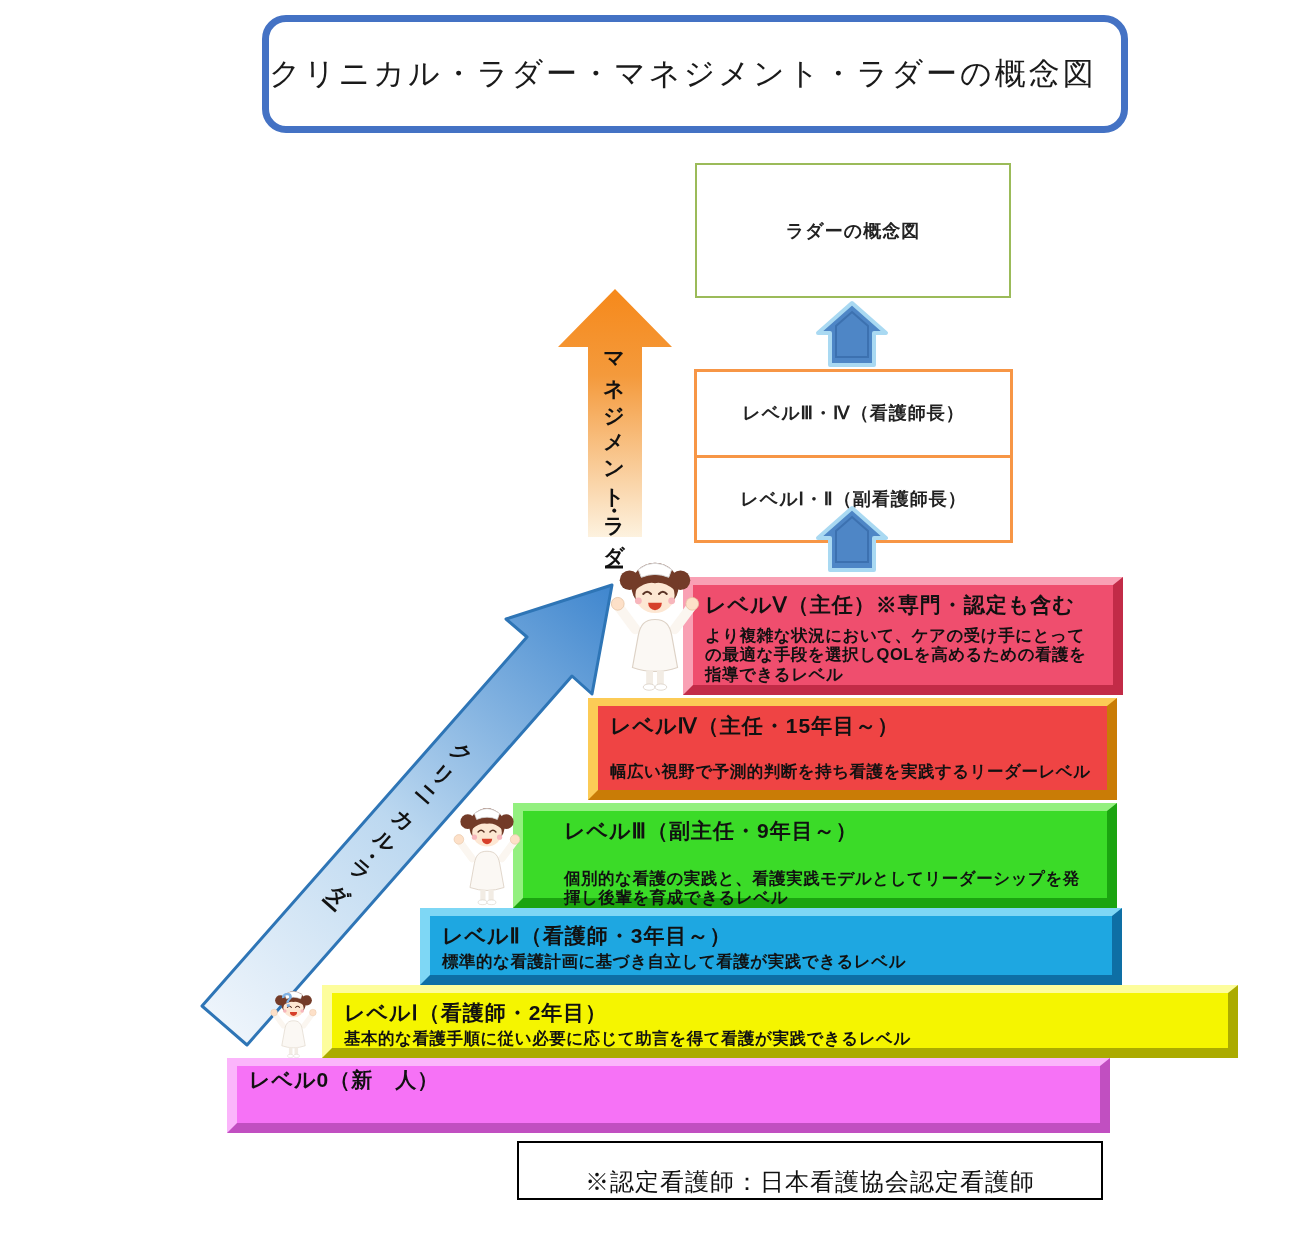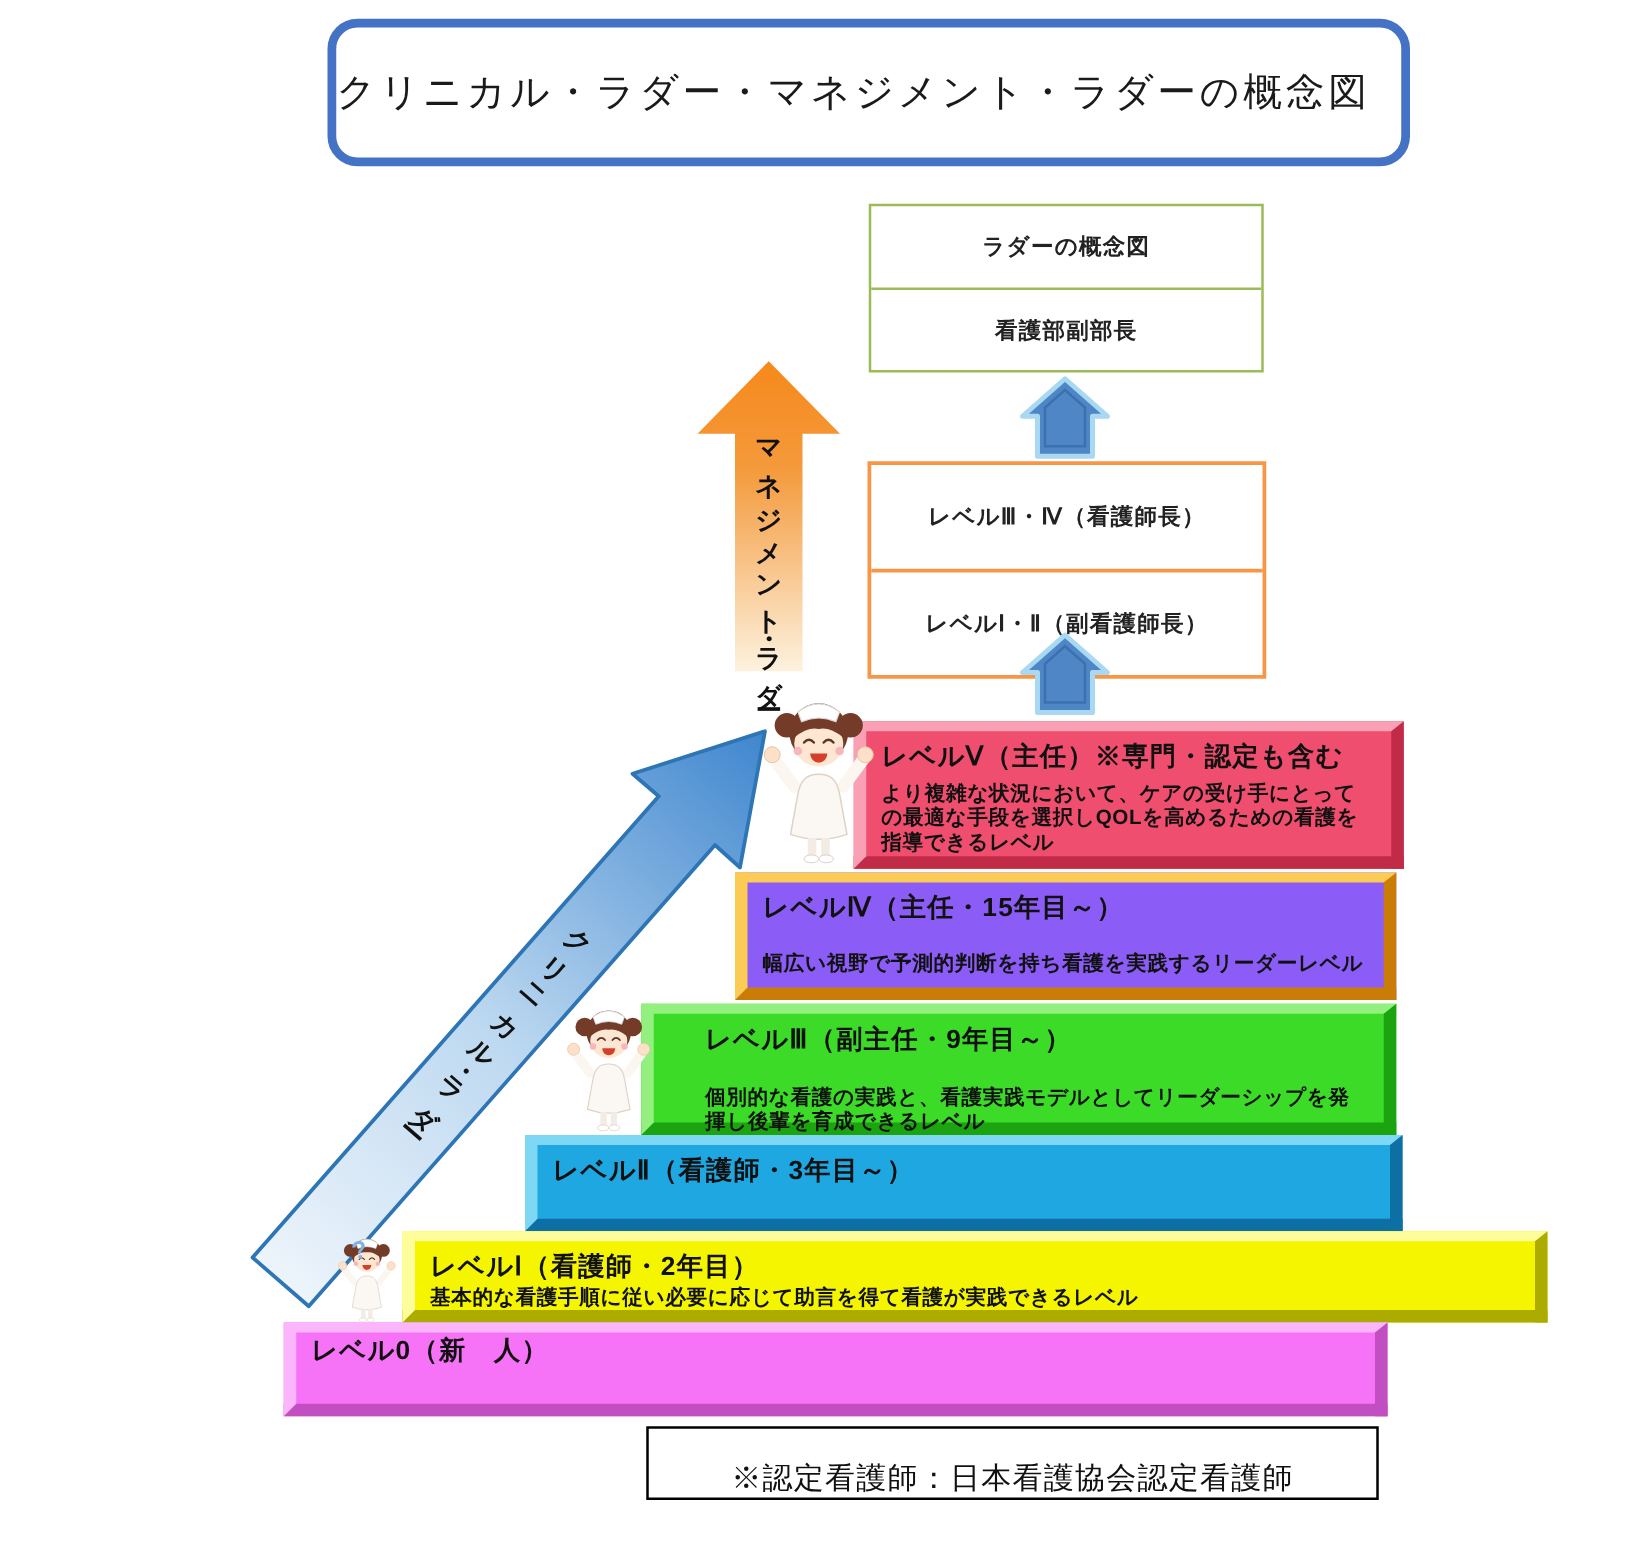--- a/index.html
+++ b/index.html
@@ -73,49 +73,49 @@
 <body>
 
 <div id="canvas">
 
   <div class="title-box">
     <span>クリニカル・ラダー・マネジメント・ラダーの概念図</span>
   </div>
 
   <div class="org-box org-box-green">
     <div class="cell">ラダーの概念図</div>
-    <div class="cell">看護部副部長</div>
   </div>
 
   <div class="org-box org-box-orange">
     <div class="cell">レベルⅢ・Ⅳ（看護師長）</div>
     <div class="cell">レベルⅠ・Ⅱ（副看護師長）</div>
   </div>
 
   <div class="bar bar-l5" style="background: rgb(239, 78, 110); border-color: rgb(249, 160, 180) rgb(194, 43, 71) rgb(194, 43, 71) rgb(249, 160, 180);">
     <div class="bar-inner">
       <div class="bar-title">レベルⅤ（主任）※専門・認定も含む</div>
       <div class="bar-desc">より複雑な状況において、ケアの受け手にとっての最適な手段を選択しQOLを高めるための看護を指導できるレベル</div>
     </div>
   </div>
-  <div class="bar bar-l4" style="background: #8b5cf6; border-color: rgb(252, 203, 86) rgb(201, 124, 6) rgb(201, 124, 6) rgb(252, 203, 86);">
+  <div class="bar bar-l4" style="background: #ef4444; border-color: rgb(252, 203, 86) rgb(201, 124, 6) rgb(201, 124, 6) rgb(252, 203, 86);">
     <div class="bar-inner">
       <div class="bar-title">レベルⅣ（主任・15年目～）</div>
       <div class="bar-desc">幅広い視野で予測的判断を持ち看護を実践するリーダーレベル</div>
     </div>
   </div>
   <div class="bar bar-l3" style="background: rgb(59, 219, 40); border-color: rgb(147, 240, 127) rgb(27, 164, 16) rgb(27, 164, 16) rgb(147, 240, 127);">
     <div class="bar-inner">
       <div class="bar-title">レベルⅢ（副主任・9年目～）</div>
       <div class="bar-desc">個別的な看護の実践と、看護実践モデルとしてリーダーシップを発揮し後輩を育成できるレベル</div>
     </div>
   </div>
   <div class="bar bar-l2" style="background: rgb(30, 167, 225); border-color: rgb(126, 215, 245) rgb(14, 111, 165) rgb(14, 111, 165) rgb(126, 215, 245);">
     <div class="bar-inner">
       <div class="bar-title">レベルⅡ（看護師・3年目～）</div>
+      <div class="bar-desc">標準的な看護計画に基づき自立して看護が実践できるレベル</div>
     </div>
   </div>
   <div class="bar bar-l1" style="background: rgb(245, 245, 0); border-color: rgb(253, 253, 156) rgb(171, 171, 0) rgb(171, 171, 0) rgb(253, 253, 156);">
     <div class="bar-inner">
       <div class="bar-title">レベルⅠ（看護師・2年目）</div>
       <div class="bar-desc">基本的な看護手順に従い必要に応じて助言を得て看護が実践できるレベル</div>
     </div>
   </div>
   <div class="bar bar-l0" style="background: rgb(246, 114, 246); border-color: rgb(251, 181, 251) rgb(193, 79, 193) rgb(193, 79, 193) rgb(251, 181, 251);">
     <div class="bar-inner">

